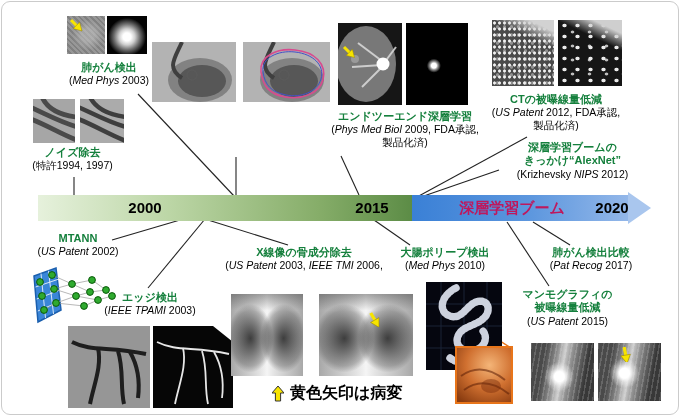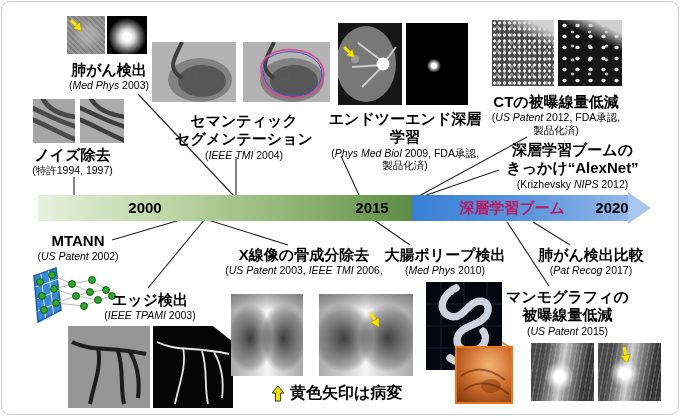--- a/index.html
+++ b/index.html
@@ -17,21 +17,21 @@
   .tl-head{position:absolute;left:628px;top:192px;width:0;height:0;
     border-top:16px solid transparent;border-bottom:16px solid transparent;
     border-left:23px solid #a9c6ee;}
   .tl-label{position:absolute;top:195px;height:26px;line-height:26px;width:60px;
     text-align:center;font-size:15px;font-weight:bold;}
   #tl-2000{left:115px;} #tl-2010{left:342px;} #tl-2020{left:582px;}
   #tl-boom{left:432px;width:160px;color:#be185d;}
 
   
   .ms{position:absolute;text-align:center;line-height:1.22;}
-  .t{font-weight:bold;font-size:15px;color:#000000;}
+  .t{font-weight:bold;font-size:11px;color:#15803d;}
   .r{font-size:10.5px;color:#000;}
   #ms-lung{left:44px;top:61px;width:130px;}
   #ms-noise{left:10px;top:146px;width:125px;}
   #ms-sem{left:174px;top:112px;width:140px;}
   #ms-e2e{left:322px;top:110px;width:166px;}
   #ms-ctd{left:476px;top:93px;width:160px;}
   #ms-alex{left:495px;top:141px;width:155px;}
   #ms-mtann{left:18px;top:232px;width:120px;}
   #ms-edge{left:85px;top:291px;width:130px;}
   #ms-bone{left:208px;top:246px;width:192px;}
@@ -313,25 +313,20 @@
   <div class="ms" id="ms-lung">
     <div class="t">肺がん検出</div>
     <div class="r">(<i>Med Phys</i> 2003)</div>
   </div>
 
   <div class="ms" id="ms-noise">
     <div class="t">ノイズ除去</div>
     <div class="r">(特許1994, 1997)</div>
   </div>
 
-  <div class="ms" id="ms-sem">
-    <div class="t">セマンティック</div>
-    <div class="t">セグメンテーション</div>
-    <div class="r">(<i>IEEE TMI</i> 2004)</div>
-  </div>
 
   <div class="ms" id="ms-e2e">
     <div class="t">エンドツーエンド深層学習</div>
     <div class="r">(<i>Phys Med Biol</i> 2009, FDA承認,</div>
     <div class="r">製品化済)</div>
   </div>
 
   <div class="ms" id="ms-ctd">
     <div class="t">CTの被曝線量低減</div>
     <div class="r">(<i>US Patent</i> 2012, FDA承認,</div>

